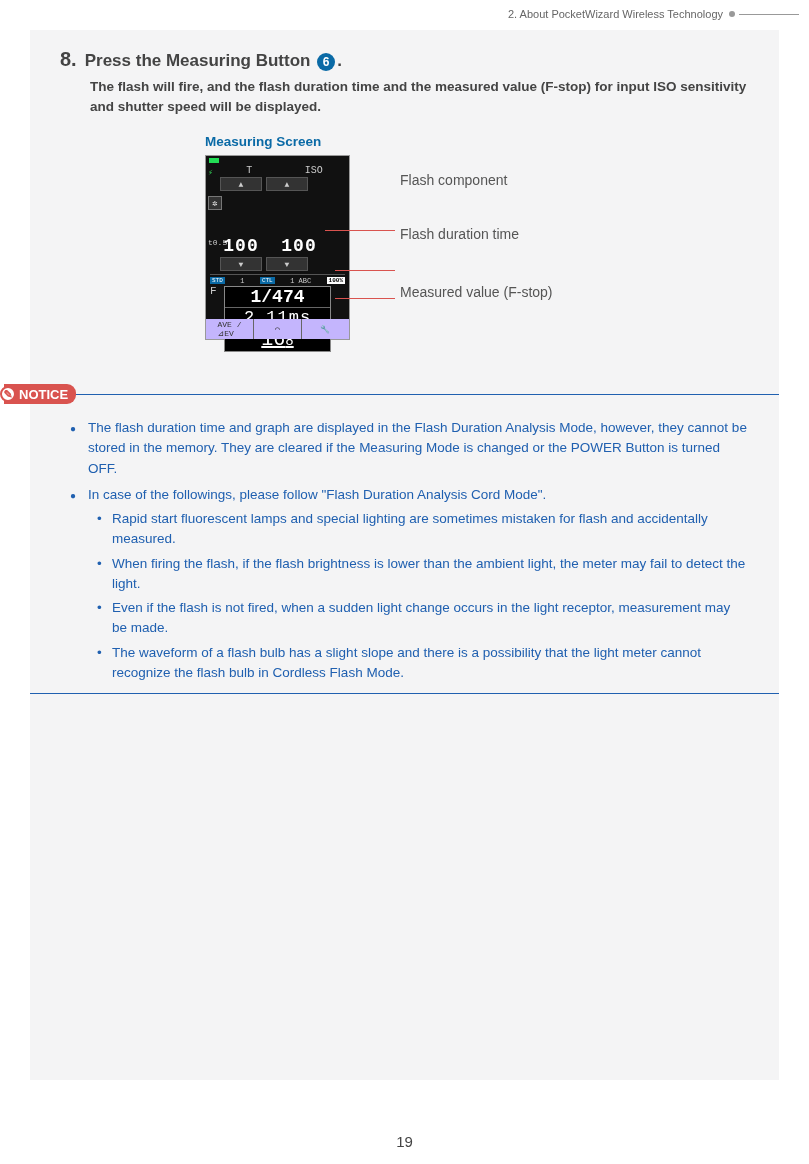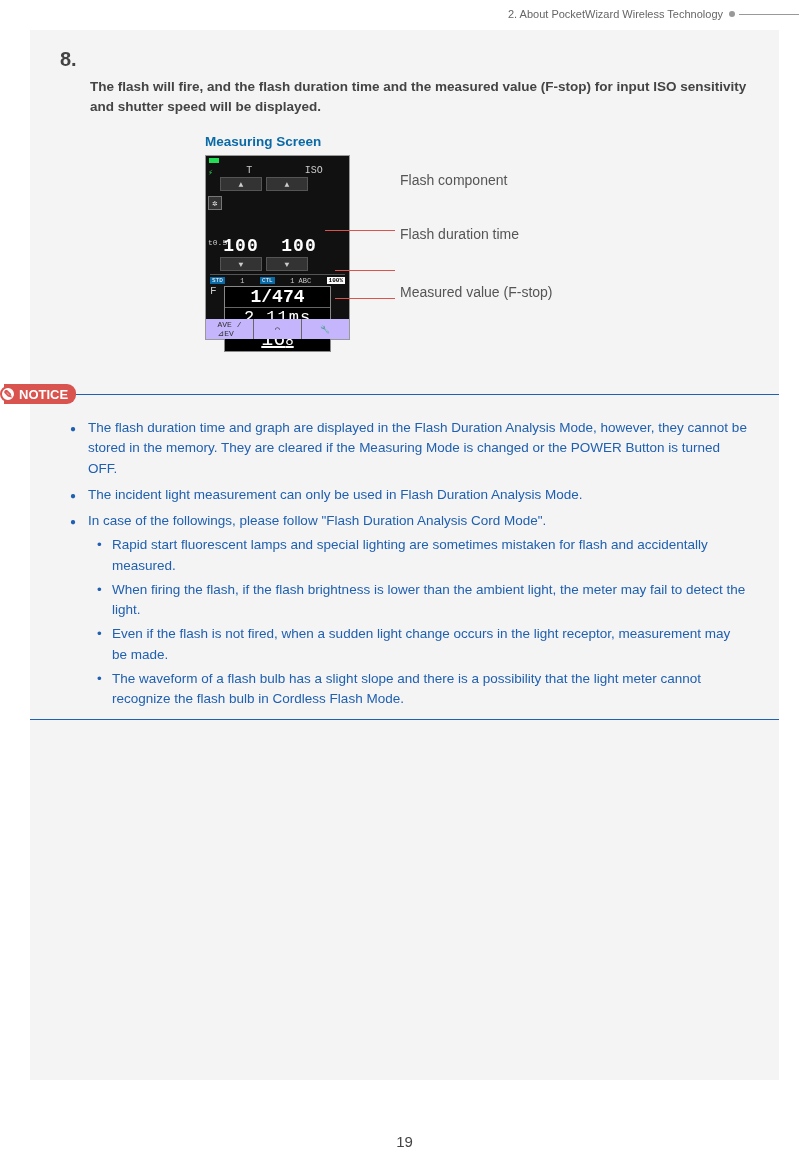--- a/index.html
+++ b/index.html
@@ -317,20 +317,23 @@
 <div class="header-line">
   <span class="txt">2.  About PocketWizard Wireless Technology</span>
   <span class="header-dot"></span>
   <span class="header-rule"></span>
 </div>
 
 <div class="content-box">
 
   <div class="step">
     <span class="step-num">8.</span>
+    <span class="step-title">
+      <span>Press the Measuring Button </span><span class="circle-ref">6</span><span>.</span>
+    </span>
   </div>
   <div class="step-desc">The flash will fire, and the flash duration time and the measured value (F-stop) for input ISO sensitivity and shutter speed will be displayed.</div>
 
   <div class="figure-area">
     <div class="figure-caption">Measuring Screen</div>
 
     <div class="screen">
       <div class="scr-top">
         <span class="batt"></span>
       </div>
@@ -390,21 +393,20 @@
   <div class="notice-header">
     <span class="notice-badge">
       <span class="notice-icon">✎</span>
       <span>NOTICE</span>
     </span>
     <span class="notice-rule"></span>
   </div>
 
   <ul class="notice-list">
     <li>The flash duration time and graph are displayed in the Flash Duration Analysis Mode, however, they cannot be stored in the memory. They are cleared if the Measuring Mode is changed or the POWER Button is turned OFF.</li>
-    <li>The incident light measurement can only be used in Flash Duration Analysis Mode.</li>
     <li>
       <span>In case of the followings, please follow "Flash Duration Analysis Cord Mode".</span>
       <ul class="sub-list">
         <li>Rapid start fluorescent lamps and special lighting are sometimes mistaken for flash and accidentally measured.</li>
         <li>When firing the flash, if the flash brightness is lower than the ambient light, the meter may fail to detect the light.</li>
         <li>Even if the flash is not fired, when a sudden light change occurs in the light receptor, measurement may be made.</li>
         <li>The waveform of a flash bulb has a slight slope and there is a possibility that the light meter cannot recognize the flash bulb in Cordless Flash Mode.</li>
       </ul>
     </li>
   </ul>

